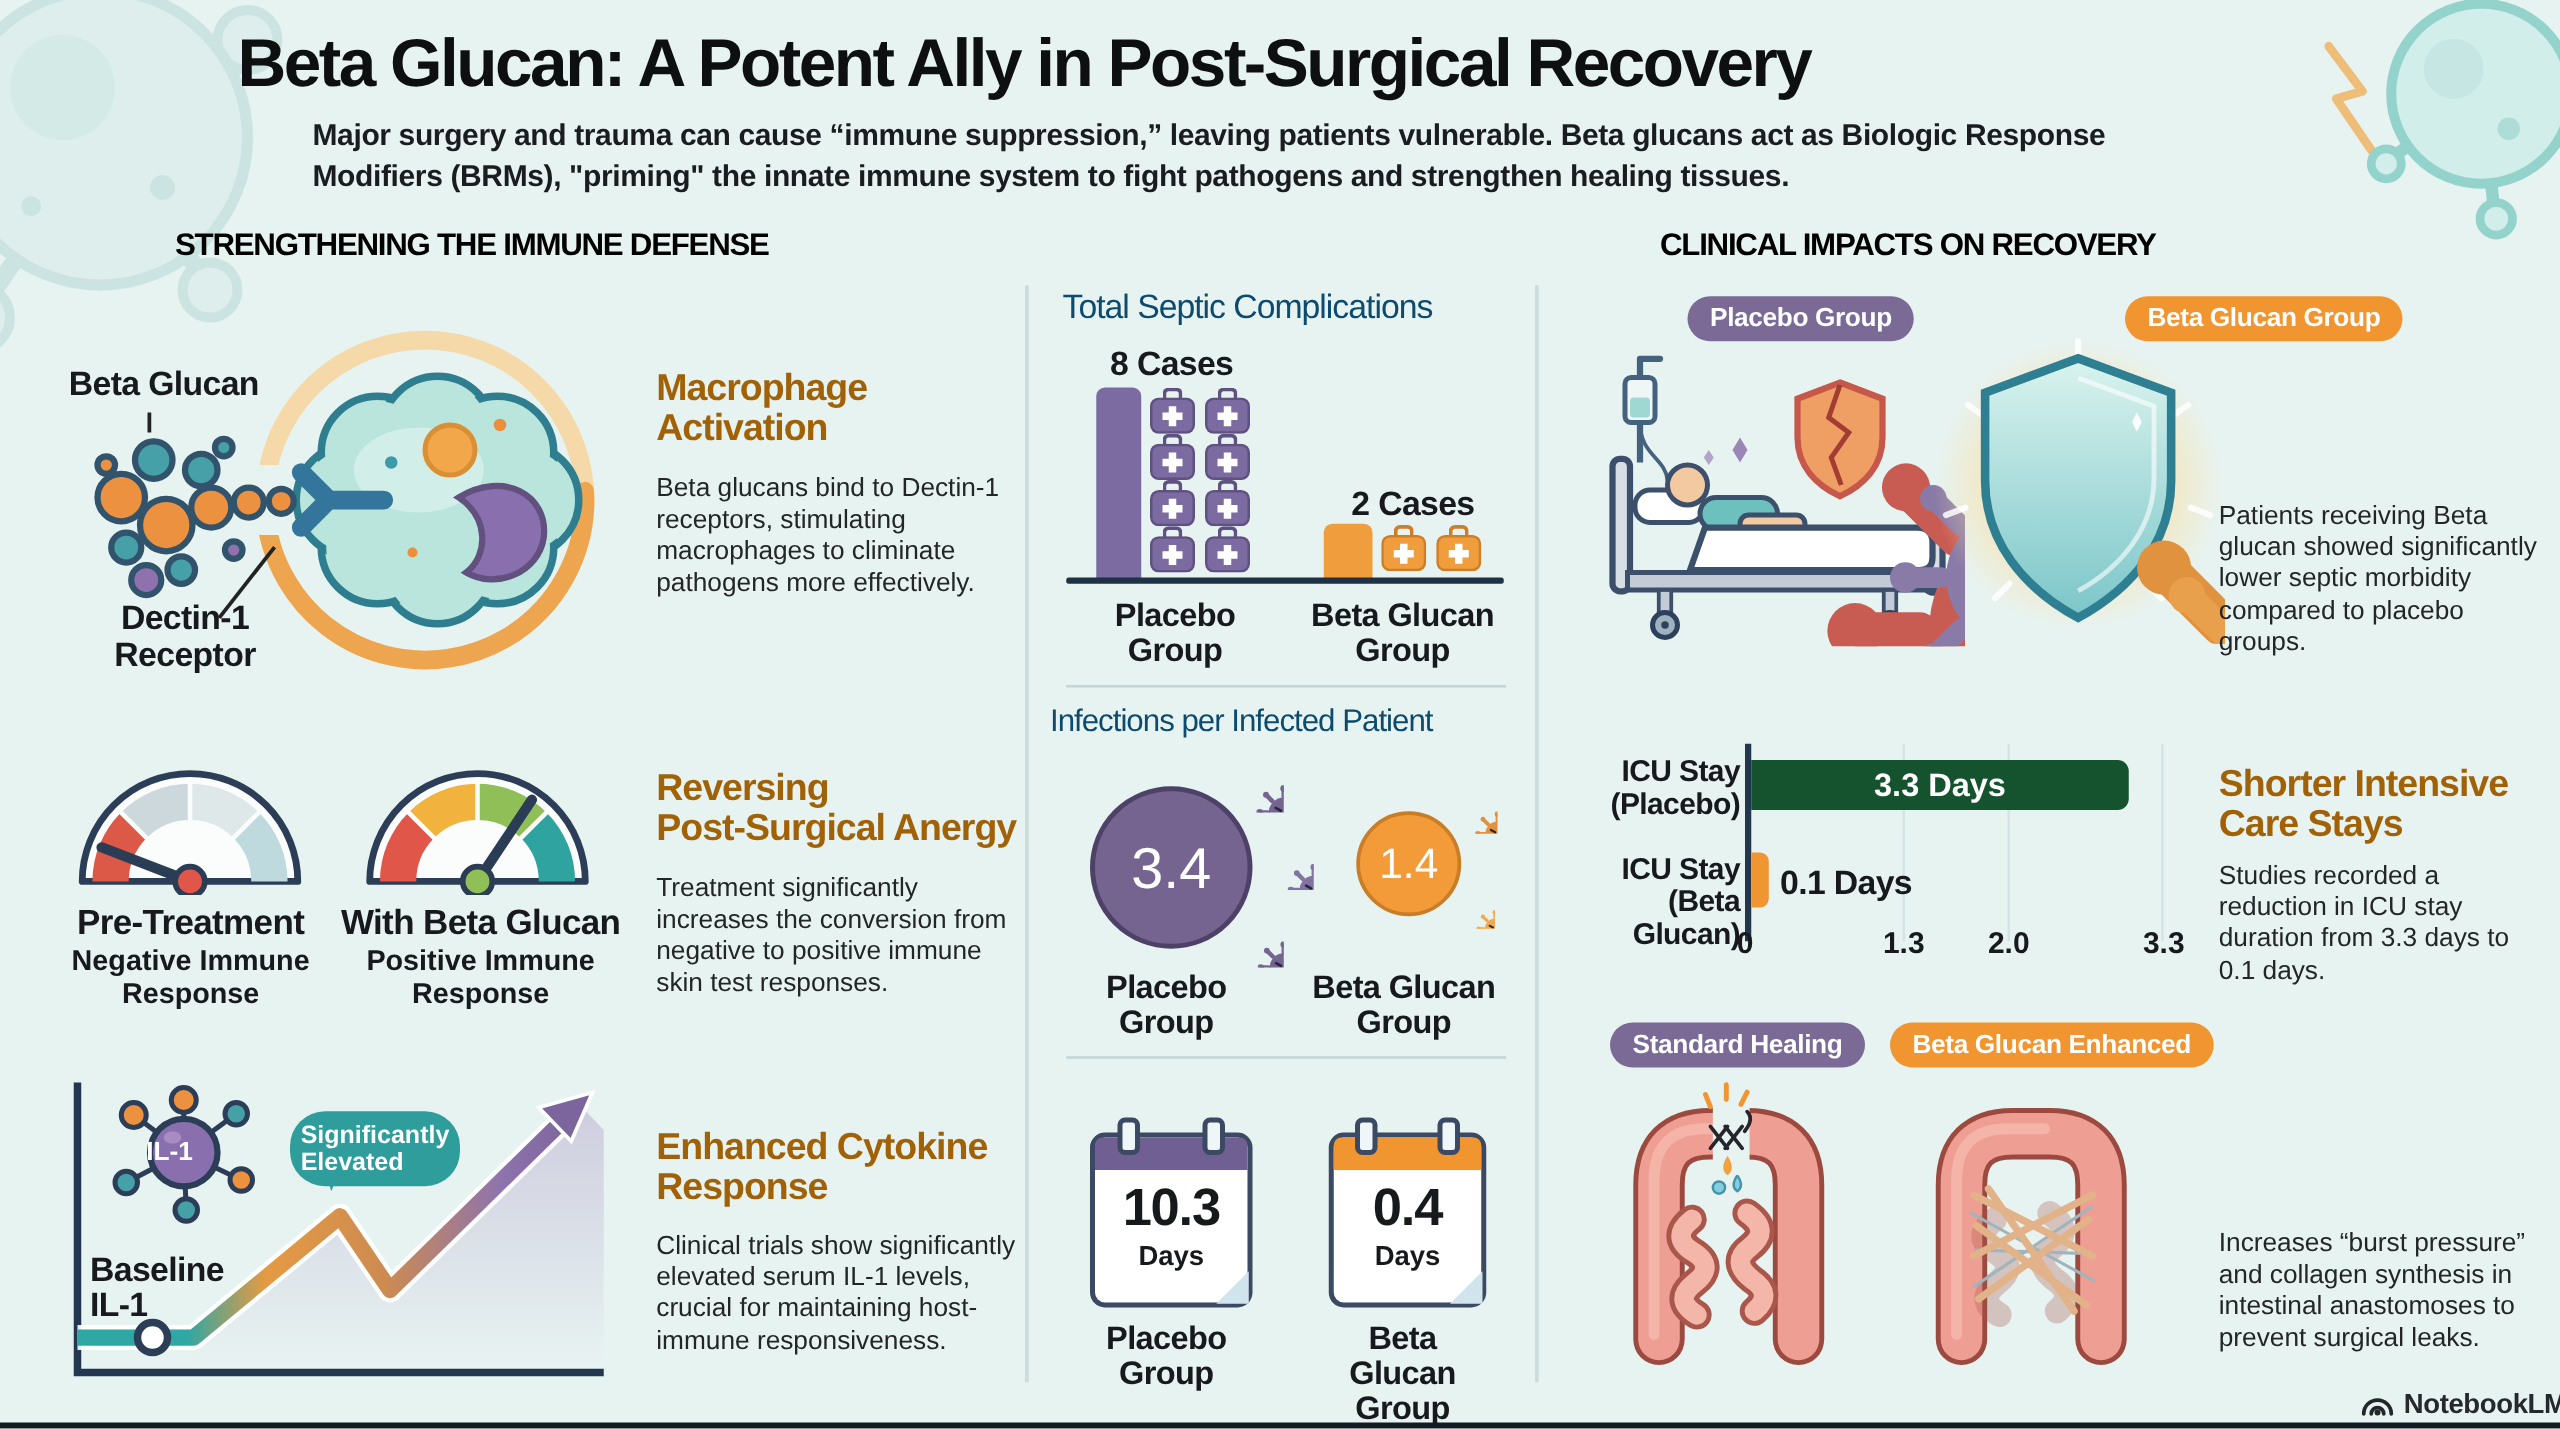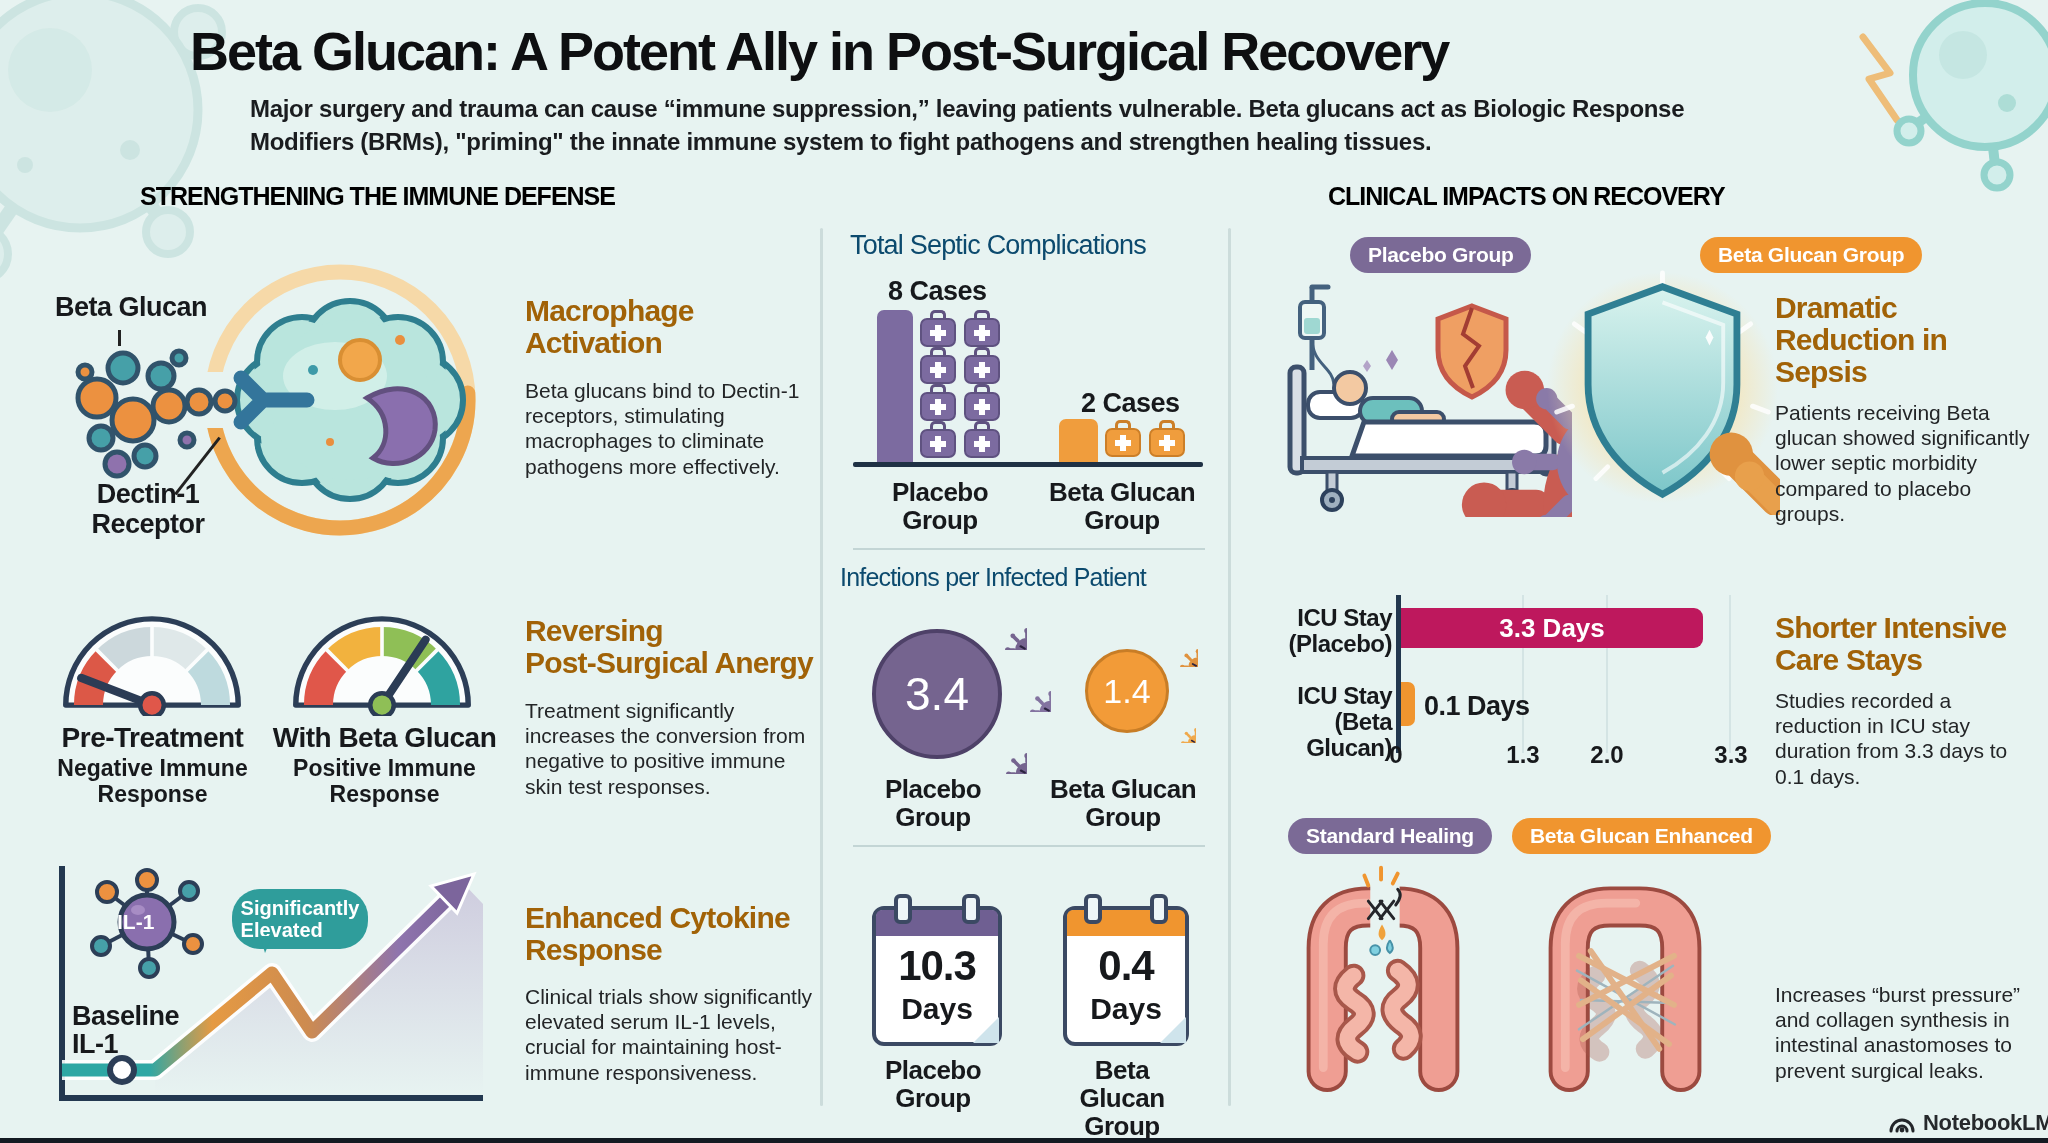--- a/index.html
+++ b/index.html
@@ -29,21 +29,21 @@
        box-shadow:0 0 0 2px #5f5280 inset}
   .kit::before{content:"";position:absolute;top:-8px;left:10px;width:10px;height:6px;border:3px solid #5f5280;border-bottom:none;border-radius:5px 5px 0 0}
   .kit-orange{background-color:#f09d3d;box-shadow:0 0 0 2px #cc7f28 inset}
   .kit-orange::before{border-color:#cc7f28}
   .kitgrid{display:grid;grid-template-columns:36px 36px;gap:8px}
   .kitrow{display:flex;gap:8px}
   .cal{position:absolute;background:#fff;border:4px solid #3b4963;border-radius:12px}
   .cal .band{position:absolute;top:0;left:0;right:0;height:26px;border-radius:6px 6px 0 0}
   .cal .ring{position:absolute;top:-16px;width:10px;height:22px;background:#eef6f8;border:4px solid #3b4963;border-radius:6px}
   .cal .num{position:absolute;top:32px;left:0;right:0;text-align:center;font-size:42px;font-weight:800;letter-spacing:-1px;color:#17191c}
-  .cal .unit{position:absolute;top:82px;left:0;right:0;text-align:center;font-size:30px;font-weight:800}
+  .cal .unit{position:absolute;top:82px;left:0;right:0;text-align:center;font-size:22px;font-weight:800}
   .cal .fold{position:absolute;right:-1px;bottom:-1px;width:0;height:0;border-left:26px solid transparent;border-bottom:26px solid #cfe4ec}
   .circle-val{border-radius:50%;color:#fff;font-weight:400;display:flex;align-items:center;justify-content:center}
   .bubble{background:#2f9d9b;color:#fff;border-radius:28px;font-size:20px;font-weight:700;line-height:1.1;display:flex;align-items:center;justify-content:center}
   .bubble::after{content:"";position:absolute;left:28px;bottom:-15px;border:11px solid transparent;border-top:17px solid #2f9d9b;border-left-width:5px;border-right-width:7px}
   .icu-label{font-size:24px;font-weight:800;line-height:1.08;text-align:right;letter-spacing:-.5px}
   .barline{position:absolute;color:#fff;font-size:26px;font-weight:800;display:flex;align-items:center;justify-content:center}
   .brand{font-size:22px;font-weight:700;color:#26292c;letter-spacing:-.3px}
 </style>
 </head>
 <body>
@@ -411,33 +411,30 @@
         <line x1="188" y1="218" x2="176" y2="206"></line>
         <line x1="52" y1="218" x2="64" y2="206"></line>
     </g>
     <path d="M120,22 L196,50 V122 C196,172 164,210 120,234 C76,210 44,172 44,122 V50 Z" fill="url(#sg)" stroke="#2f7f93" stroke-width="7"></path>
     <path d="M120,38 L182,61 V120 C182,160 156,192 120,212" fill="none" stroke="#ffffff" stroke-width="4" opacity="0.6"></path>
     <use href="#vir" transform="translate(118,108) scale(1.7)" style="color:#e0923f"></use>
     <use href="#vir" transform="translate(160,158) scale(1.15)" style="color:#e8a04c"></use>
     <polygon points="168,66 172,74 168,82 164,74" fill="#ffffff" opacity="0.9"></polygon>
   </svg>
 
-  <div class="abs card-h pre" style="left:1775px;top:292px;width:260px">Dramatic
-Reduction in
-Sepsis</div>
   <div class="abs card-b" style="left:1775px;top:400px;width:255px">Patients receiving Beta glucan showed significantly lower septic morbidity compared to placebo groups.</div>
 
   <div class="abs" style="left:1272px;top:595px;width:490px;height:175px">
     <div class="abs" style="left:250px;top:0;width:2px;height:158px;background:#d4e4e4"></div>
     <div class="abs" style="left:334px;top:0;width:2px;height:158px;background:#d4e4e4"></div>
     <div class="abs" style="left:457px;top:0;width:2px;height:158px;background:#d4e4e4"></div>
     <div class="abs" style="left:124px;top:0;width:5px;height:158px;background:#22374e"></div>
     <div class="abs icu-label pre" style="left:-2px;top:10px;width:122px">ICU Stay
 (Placebo)</div>
-    <div class="barline" style="left:129px;top:13px;width:302px;height:40px;background:#be185d;border-radius:0 9px 9px 0">3.3 Days</div>
+    <div class="barline" style="left:129px;top:13px;width:302px;height:40px;background:#14532d;border-radius:0 9px 9px 0">3.3 Days</div>
     <div class="abs icu-label pre" style="left:-20px;top:88px;width:140px">ICU Stay
 (Beta Glucan)</div>
     <div class="abs" style="left:129px;top:87px;width:14px;height:44px;background:#f0952f;border-radius:0 7px 7px 0"></div>
     <div class="abs val" style="left:152px;top:96px">0.1 Days</div>
     <div class="abs tick" style="left:104px;top:146px;width:40px">0</div>
     <div class="abs tick" style="left:228px;top:146px;width:46px">1.3</div>
     <div class="abs tick" style="left:312px;top:146px;width:46px">2.0</div>
     <div class="abs tick" style="left:436px;top:146px;width:46px">3.3</div>
   </div>
   <div class="abs card-h pre" style="left:1775px;top:612px;width:270px">Shorter Intensive

